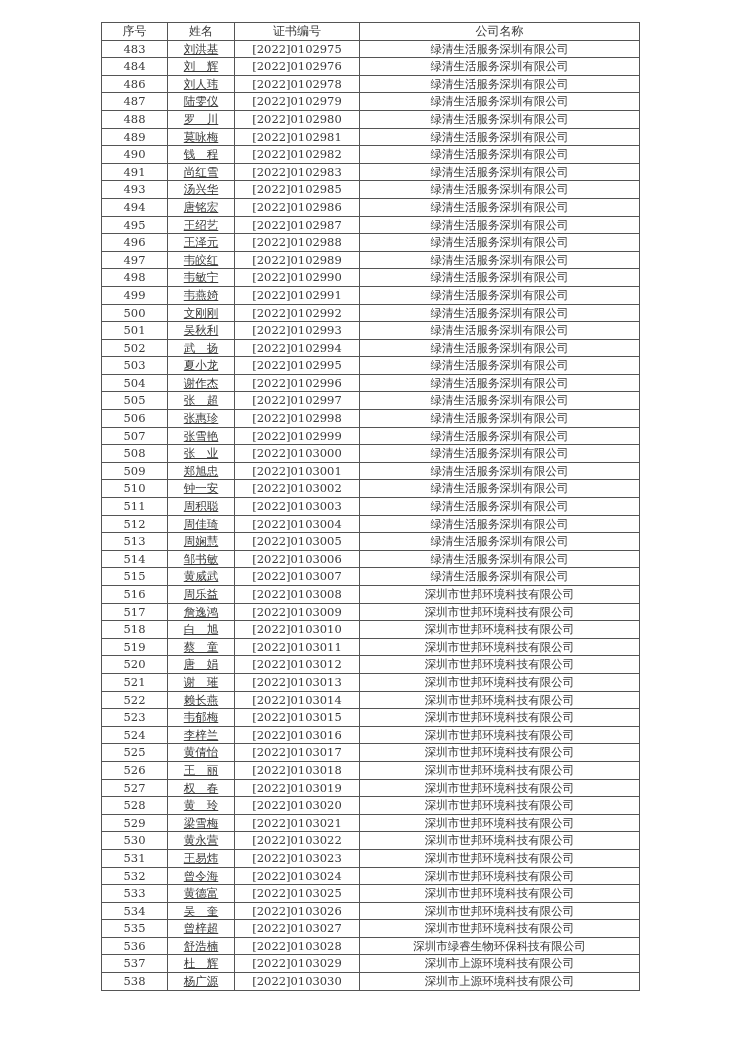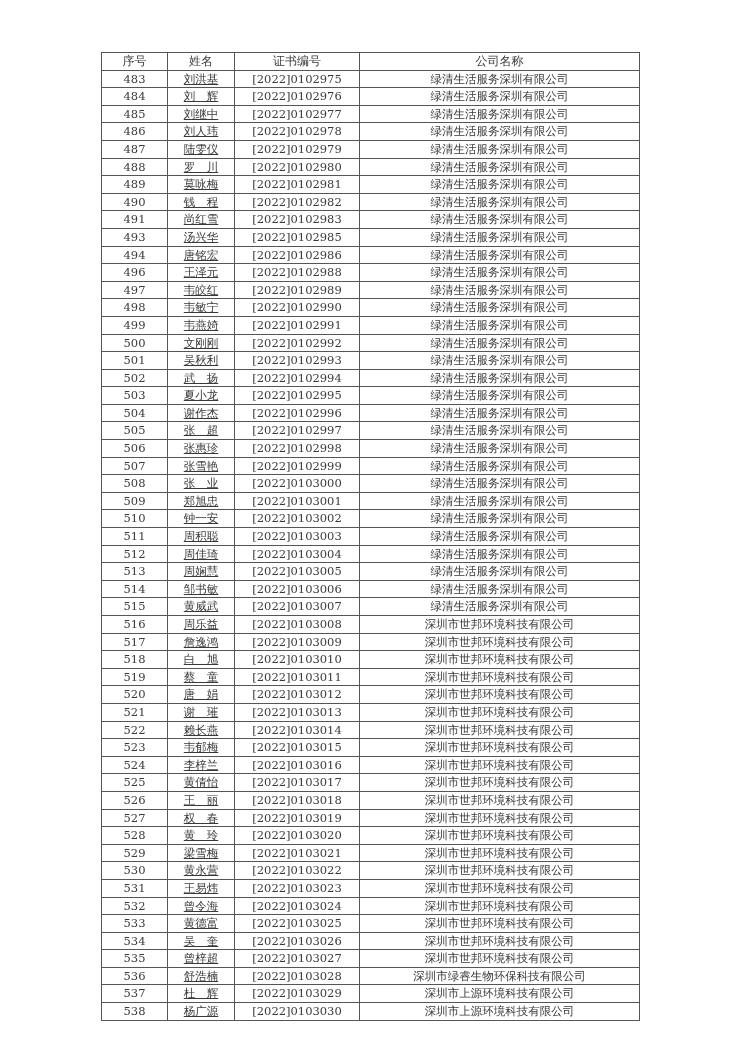--- a/index.html
+++ b/index.html
@@ -1,17 +1,17 @@
 <!DOCTYPE html>
 <html><head>
 <meta charset="utf-8">
 <style>
   html,body{margin:0;padding:0;background:#ffffff;}
   body{width:750px;height:1060px;position:relative;overflow:hidden;font-family:"DejaVu Serif","Liberation Serif",serif;color:#333;}
-  table{position:absolute;left:101px;top:52px;width:538px;border-collapse:collapse;table-layout:fixed;}
+  table{position:absolute;left:101px;top:22px;width:538px;border-collapse:collapse;table-layout:fixed;}
   td,th{border:1px solid #555;height:16.6px;padding:0;font-size:11.5px;line-height:16.6px;text-align:center;font-weight:normal;white-space:nowrap;overflow:hidden;color:#3a3a3a;}
   th{font-size:12px;}
   col.c1{width:66px;} col.c2{width:67px;} col.c3{width:125px;} col.c4{width:280px;}
   .name{letter-spacing:0;text-decoration:underline;}
 </style>
 </head>
 <body>
 
 <table>
   <colgroup>
@@ -35,26 +35,20 @@
         <td>[2022]0102975</td>
         <td>绿清生活服务深圳有限公司</td>
       </tr>
       <tr>
         <td>484</td>
         <td class="name">刘　辉</td>
         <td>[2022]0102976</td>
         <td>绿清生活服务深圳有限公司</td>
       </tr>
       <tr>
-        <td>485</td>
-        <td class="name">刘继中</td>
-        <td>[2022]0102977</td>
-        <td>绿清生活服务深圳有限公司</td>
-      </tr>
-      <tr>
         <td>486</td>
         <td class="name">刘人玮</td>
         <td>[2022]0102978</td>
         <td>绿清生活服务深圳有限公司</td>
       </tr>
       <tr>
         <td>487</td>
         <td class="name">陆雯仪</td>
         <td>[2022]0102979</td>
         <td>绿清生活服务深圳有限公司</td>
@@ -86,20 +80,26 @@
       <tr>
         <td>493</td>
         <td class="name">汤兴华</td>
         <td>[2022]0102985</td>
         <td>绿清生活服务深圳有限公司</td>
       </tr>
       <tr>
         <td>494</td>
         <td class="name">唐铭宏</td>
         <td>[2022]0102986</td>
+        <td>绿清生活服务深圳有限公司</td>
+      </tr>
+      <tr>
+        <td>495</td>
+        <td class="name">王绍艺</td>
+        <td>[2022]0102987</td>
         <td>绿清生活服务深圳有限公司</td>
       </tr>
       <tr>
         <td>496</td>
         <td class="name">王泽元</td>
         <td>[2022]0102988</td>
         <td>绿清生活服务深圳有限公司</td>
       </tr>
       <tr>
         <td>497</td>

